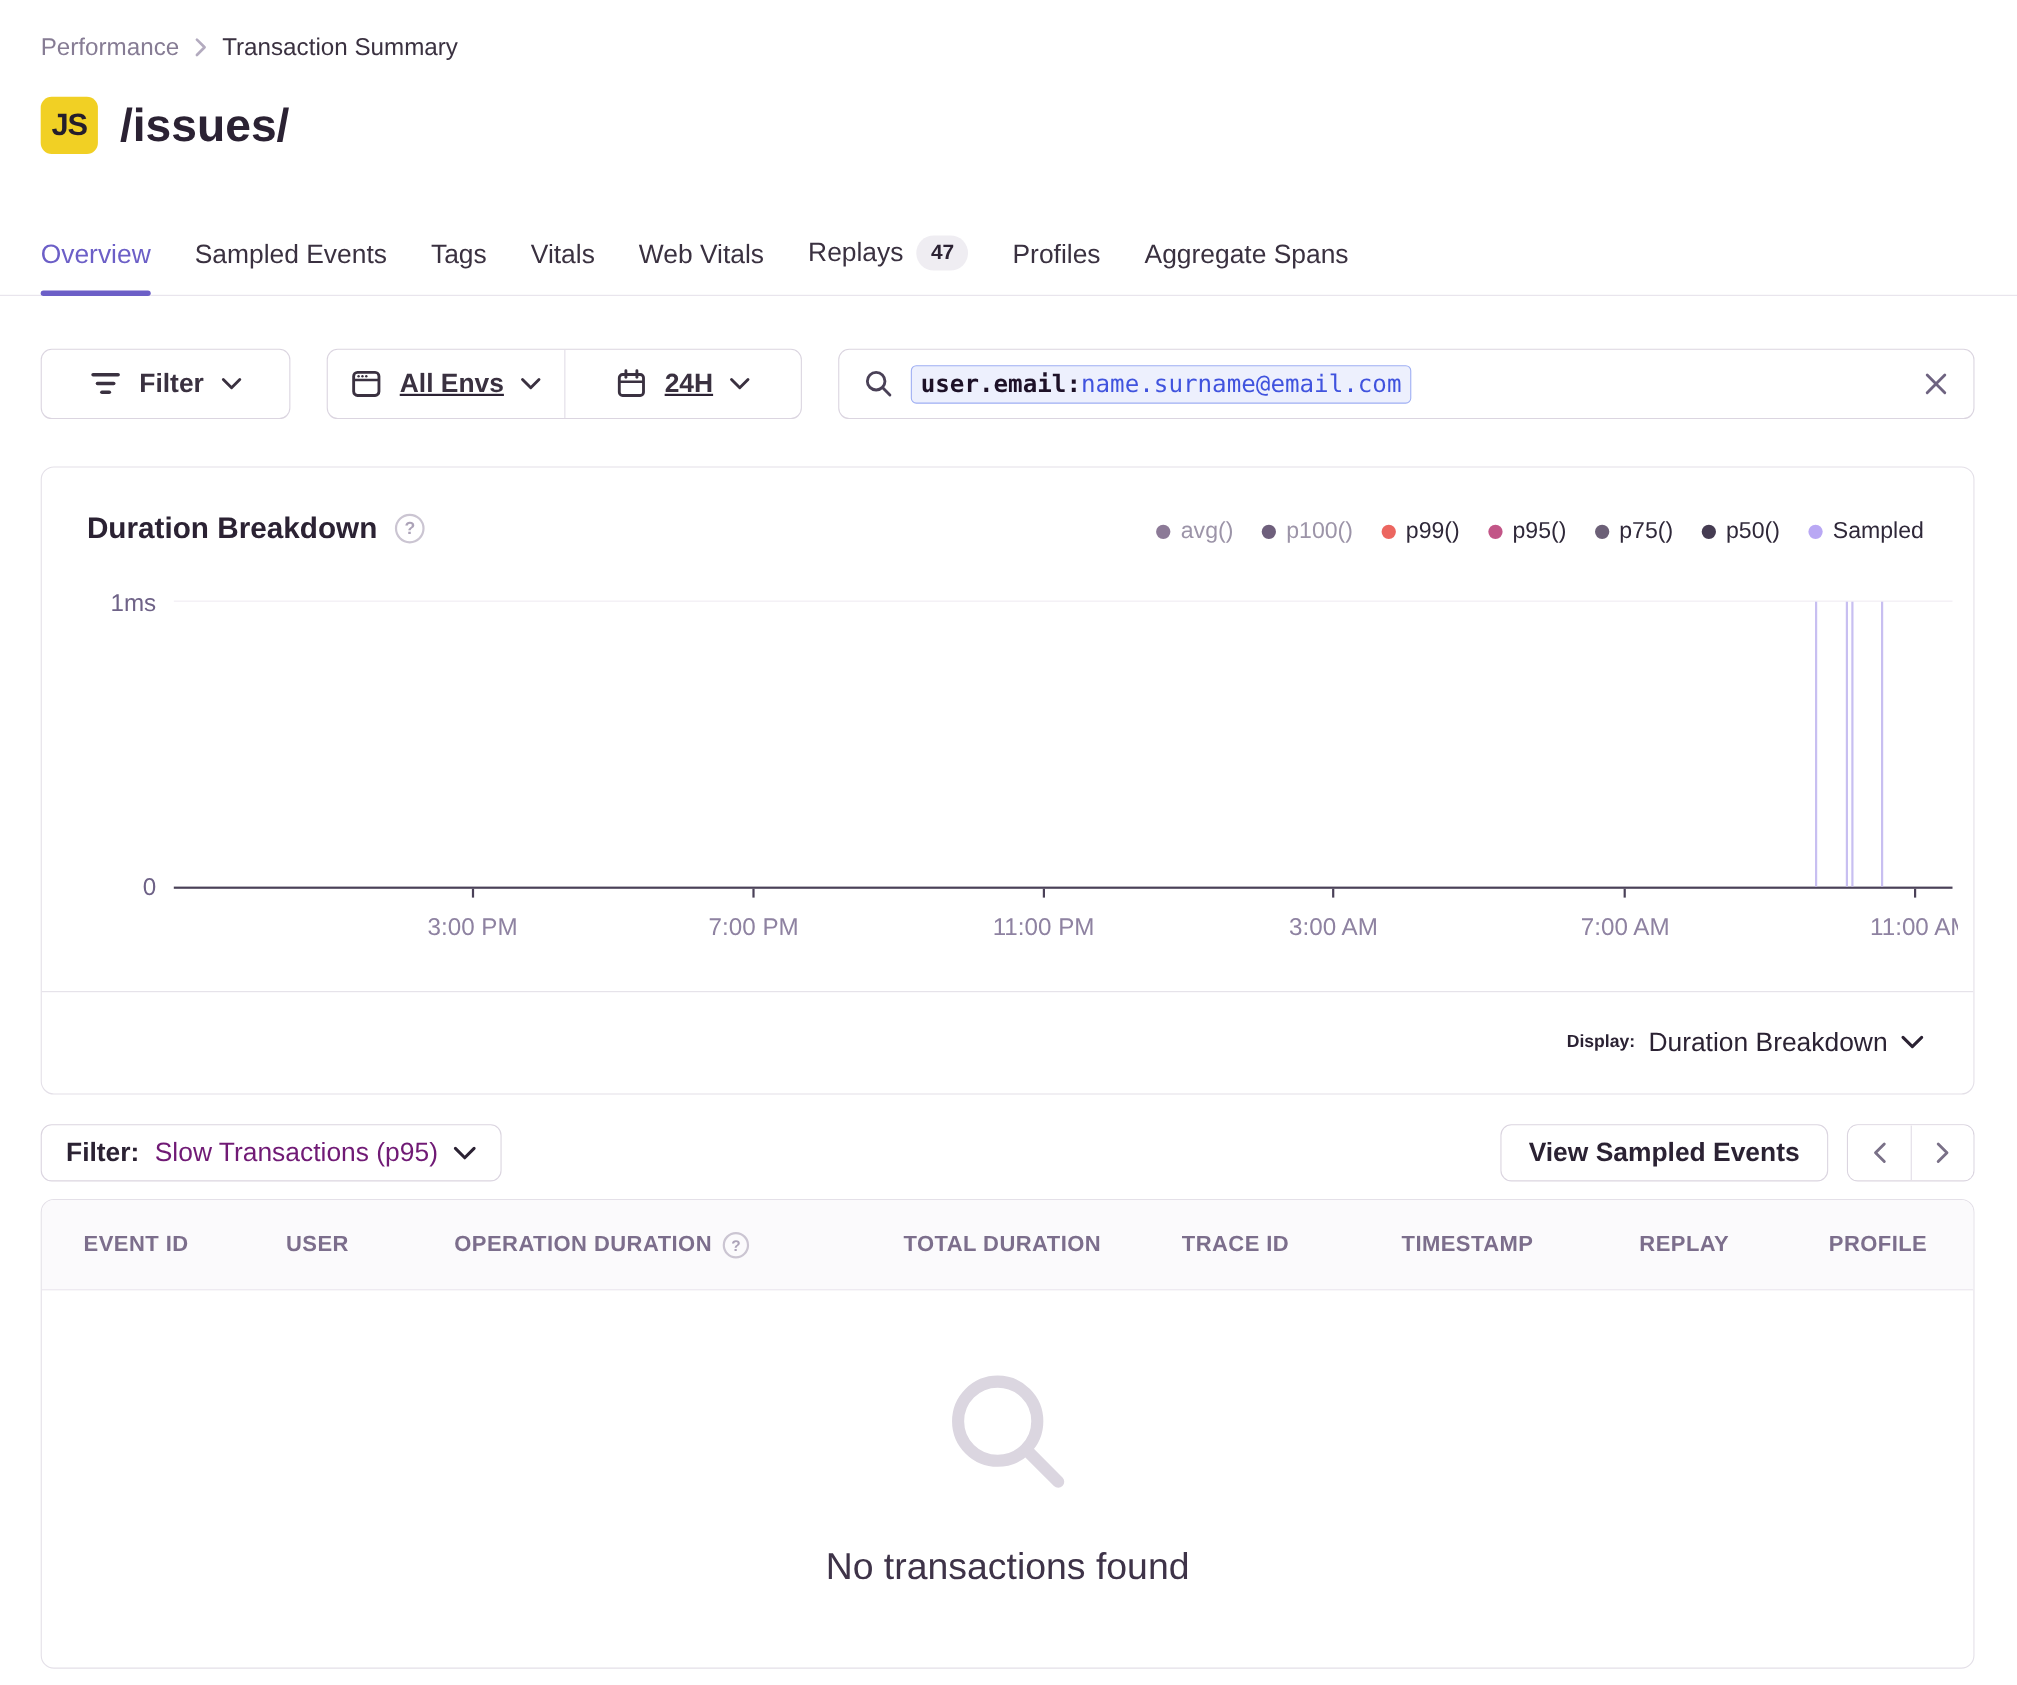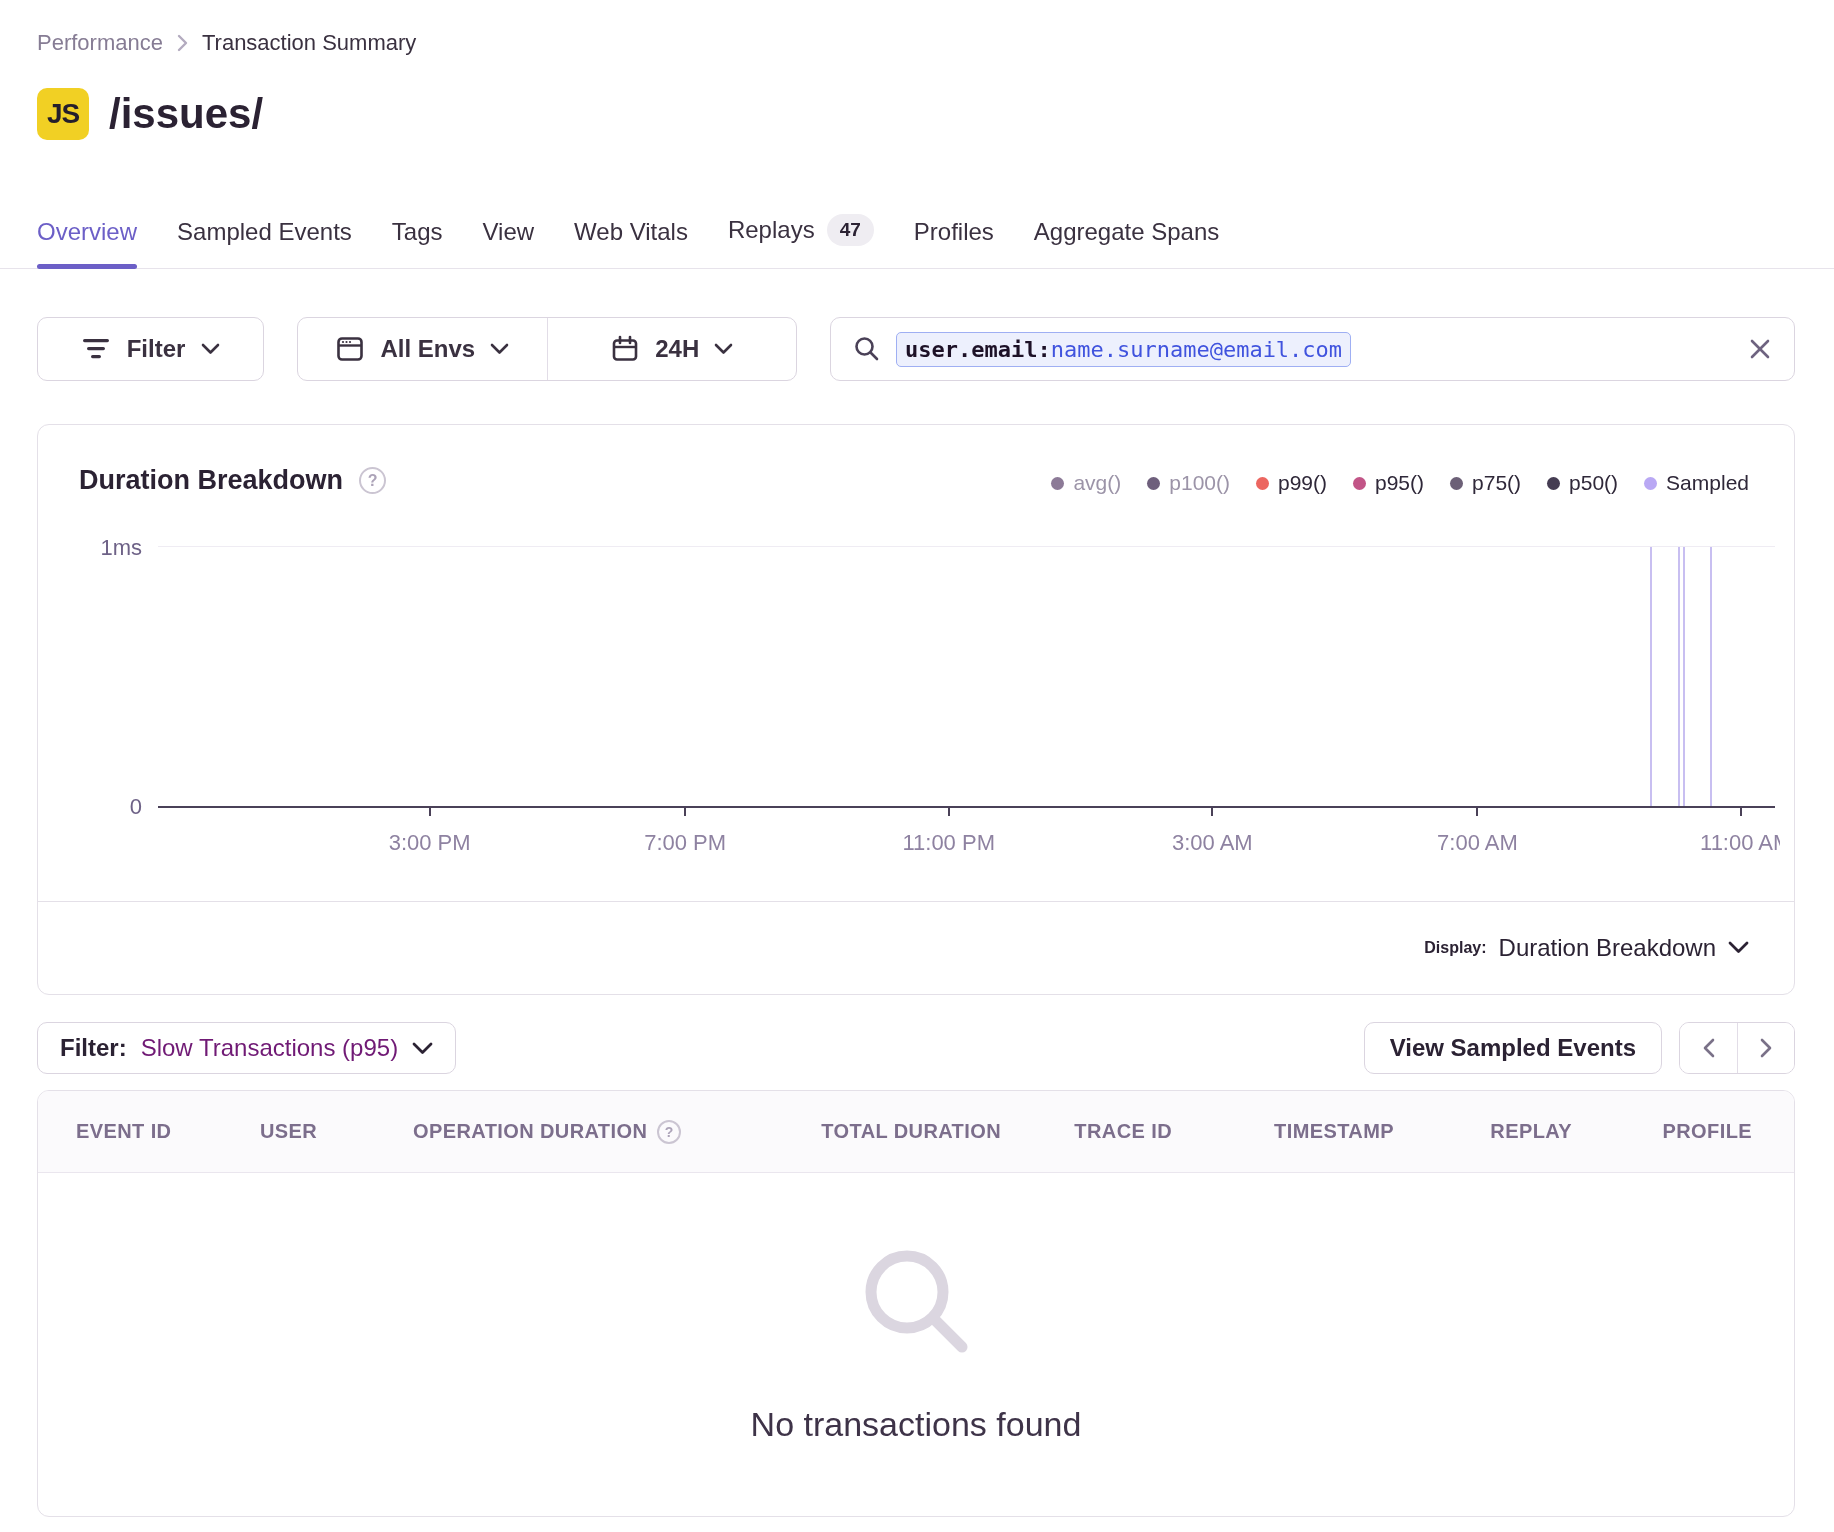--- a/index.html
+++ b/index.html
@@ -24,21 +24,21 @@
   .tab { position:relative; font-size:24px; color:#3A3140; padding:14px 0 22px 0; cursor:pointer; display:flex; align-items:center; gap:12px; }
   .tab.active { color:#6C5FC7; }
   .tab.active::after { content:""; position:absolute; left:0; right:0; bottom:-1px; height:5px; background:#6C5FC7; border-radius:3px; }
   .tab-badge { background:#EFEDF2; border-radius:20px; font-size:19px; font-weight:700; color:#2B2233; padding:5px 13px; }
 
   
   .filter-bar { position:absolute; top:317px; left:37px; width:1758px; height:64px; display:flex; gap:33px; }
   .ctl { border:1px solid #DBD5E0; border-radius:10px; background:#fff; display:flex; align-items:center; }
   .btn-filter { padding:0 26px; gap:16px; width:227px; justify-content:center;align-items:center; }
   .ctl-label { font-size:24px; font-weight:700; color:#3A3140; white-space:nowrap; }
-  .group-env-date { width:500px; }
+  .group-env-date { width:432px;text-decoration:underline; }
   .group-half { flex:1; display:flex; align-items:center; justify-content:center; gap:15px; height:100%; }
   .group-div { width:1px; height:100%; background:#E2DDE7; }
   .search-bar { flex:1; padding:0 22px; gap:15px; }
   .search-token { font-family:"DejaVu Sans Mono", monospace; font-size:22px; background:#EDF0FD; border:1px solid #9FAFF3;
                   border-radius:5px; padding:4px 8px; white-space:nowrap; }
   .tok-key { color:#1D1127; font-weight:700; }
   .tok-val { color:#4053DE; }
   .search-clear { margin-left:auto; cursor:pointer; display:flex; }
 
   
@@ -122,21 +122,21 @@
     <div class="tab active">
         <span>Overview</span>
       </div>
     <div class="tab">
         <span>Sampled Events</span>
       </div>
     <div class="tab">
         <span>Tags</span>
       </div>
     <div class="tab">
-        <span>View</span>
+        <span>Vitals</span>
       </div>
     <div class="tab">
         <span>Web Vitals</span>
       </div>
     <div class="tab">
       <span>Replays</span>
       <span class="tab-badge">47</span>
     </div>
     <div class="tab">
         <span>Profiles</span>

